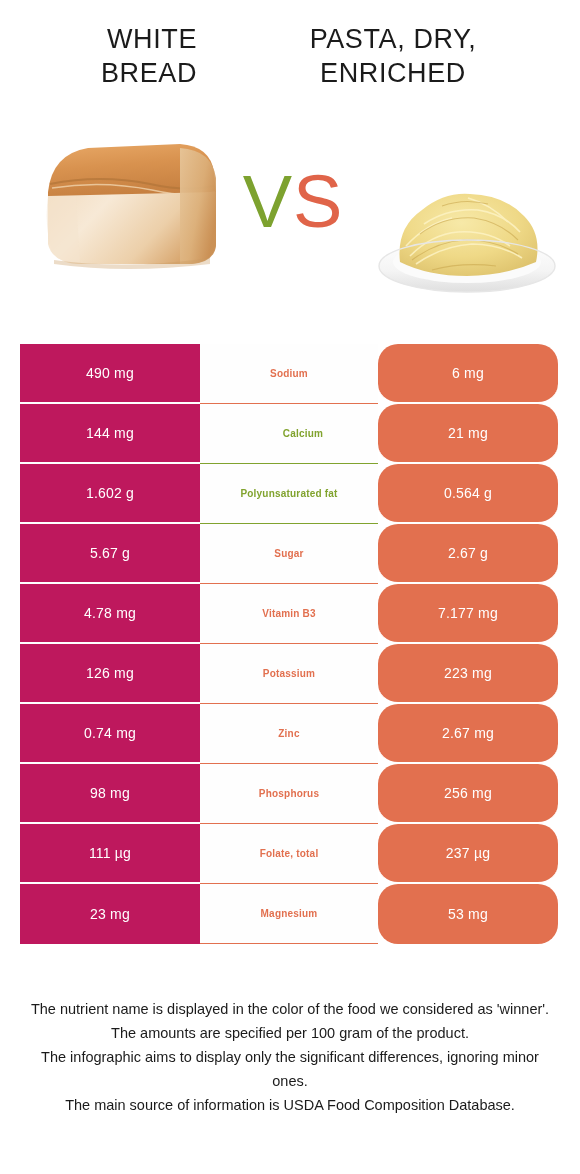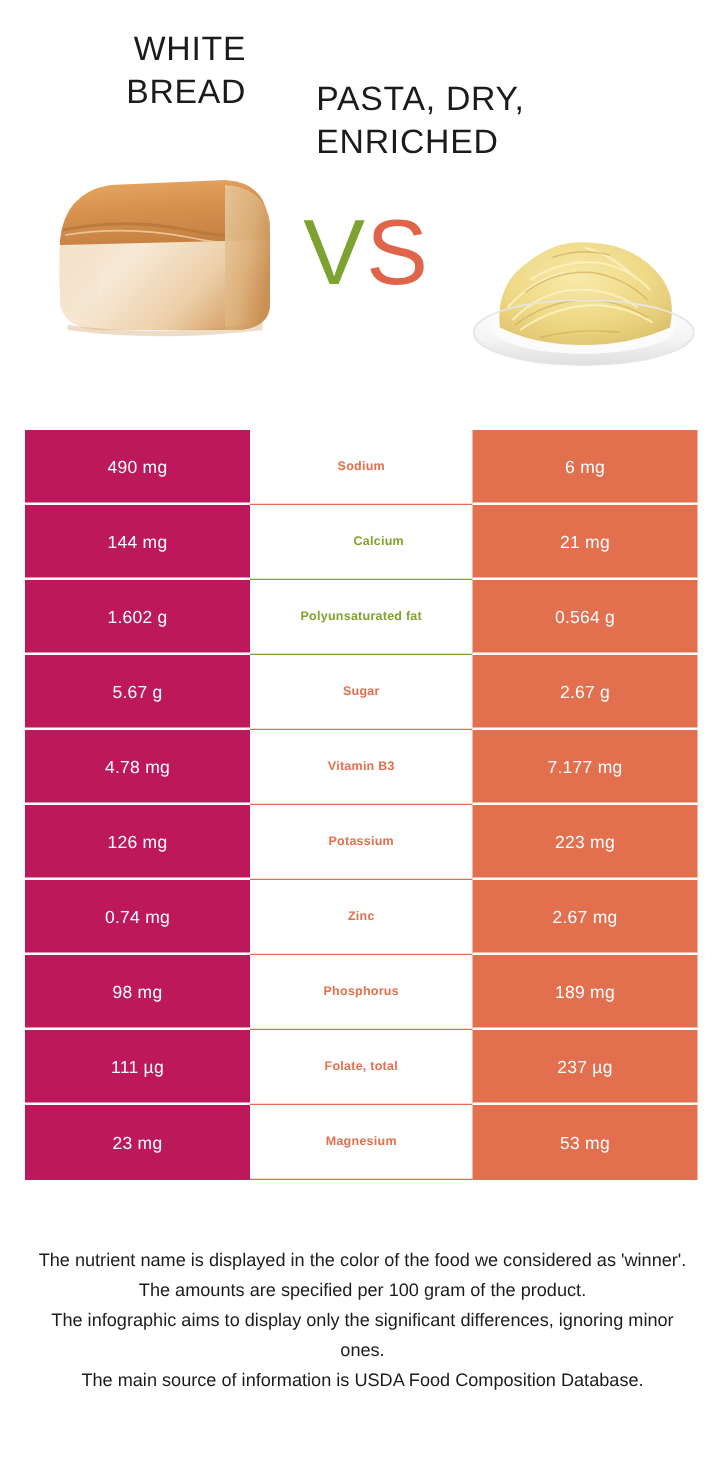--- a/index.html
+++ b/index.html
@@ -40,23 +40,22 @@
   }
   .title-left {
     width: 230px;
     margin-left: 5px;
     text-align: right;
     padding-right: 38px;
   }
   .title-right {
     width: 300px;
     margin-left: 18px;
-    text-align: left;
+    text-align: center;
     padding-right: 20px;
-    margin-top: 40px;
   }
 
   
   .hero {
     position: absolute;
     top: 112px;
     left: 0;
     width: 580px;
     height: 200px;
   }
@@ -122,20 +121,21 @@
     width: 178px;
     background: #fefefe;
     font-weight: 700;
     font-size: 10px;
   }
   .cell-right {
     width: 180px;
     background: #e2704f;
     color: #ffffff;
     border-bottom: 2px solid #ffffff;
+    border-radius: 20px;
   }
   .row:last-child .cell-left,
   .row:last-child .cell-right { border-bottom: none; }
 
   .mid-inner {
     width: 100%;
     height: 100%;
     display: flex;
     align-items: center;
     justify-content: center;
@@ -292,21 +292,21 @@
         <div class="cell cell-mid">
           <div class="mid-inner" style="color: rgb(226, 112, 79);">Zinc</div>
         </div>
         <div class="cell cell-right">2.67 mg</div>
       </div>
       <div class="row">
         <div class="cell cell-left">98 mg</div>
         <div class="cell cell-mid">
           <div class="mid-inner" style="color: rgb(226, 112, 79);">Phosphorus</div>
         </div>
-        <div class="cell cell-right">189 mg</div>
+        <div class="cell cell-right">256 mg</div>
       </div>
       <div class="row">
         <div class="cell cell-left">111 µg</div>
         <div class="cell cell-mid">
           <div class="mid-inner" style="color: rgb(226, 112, 79);">Folate, total</div>
         </div>
         <div class="cell cell-right">237 µg</div>
       </div>
       <div class="row">
         <div class="cell cell-left">23 mg</div>

